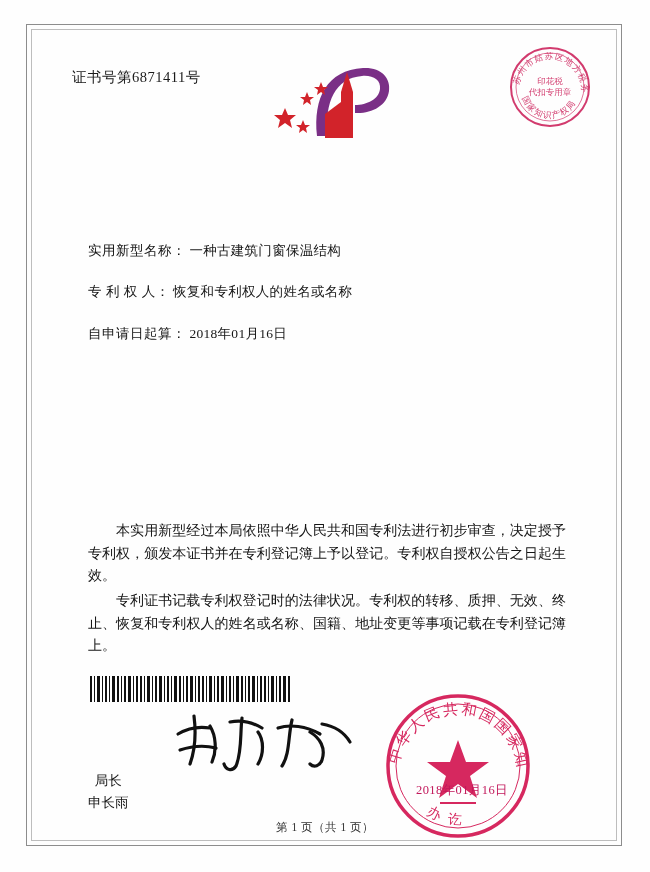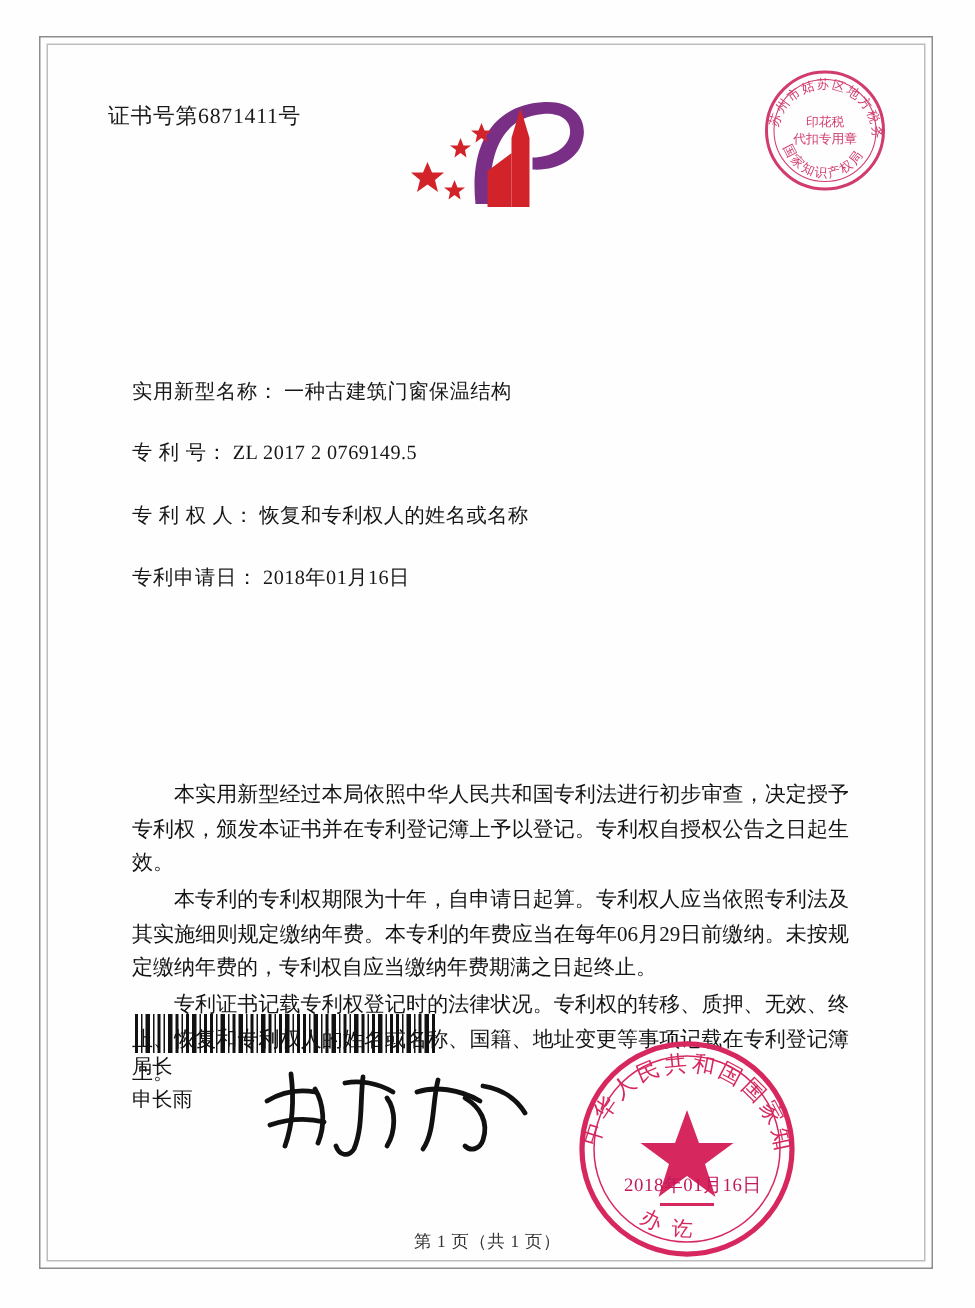--- a/index.html
+++ b/index.html
@@ -76,21 +76,21 @@
     font-size: 34px;
     font-weight: bold;
     letter-spacing: 5px;
     color: #111;
     font-family: "Liberation Serif", "DejaVu Serif", serif;
   }
 
   .fields {
     position: absolute;
     left: 88px;
-    top: 252px;
+    top: 242px;
     width: 490px;
     font-size: 13.5px;
     color: #161616;
   }
   .field-row {
     margin-bottom: 22.5px;
     line-height: 1.4;
     white-space: nowrap;
   }
   .field-label {
@@ -121,24 +121,25 @@
     position: absolute;
     left: 90px;
     top: 676px;
     width: 200px;
     height: 26px;
   }
 
   .sign-block {
     position: absolute;
     left: 88px;
-    top: 700px;
+    top: 770px;
     font-size: 13.5px;
     line-height: 1.65;
     color: #161616;
+    text-align: center;
   }
 
   .signature {
     position: absolute;
     left: 170px;
     top: 706px;
     width: 190px;
     height: 72px;
   }
 
@@ -216,36 +217,31 @@
     </svg>
   </div>
 
 
   <div class="fields">
     <div class="field-row">
       <span class="field-label">实用新型名称：</span>
       <span class="field-value">一种古建筑门窗保温结构</span>
     </div>
     <div class="field-row">
-      <span class="field-label">专  利  号：</span>
-      <span class="field-value">ZL 2017 2 0769149.5</span>
-    </div>
-    <div class="field-row">
       <span class="field-label">专 利 权 人：</span>
       <span class="field-value">恢复和专利权人的姓名或名称</span>
     </div>
     <div class="field-row">
-      <span class="field-label">专利申请日：</span>
+      <span class="field-label">自申请日起算：</span>
       <span class="field-value">2018年01月16日</span>
     </div>
   </div>
 
   <div class="body-text">
     <p>本实用新型经过本局依照中华人民共和国专利法进行初步审查，决定授予专利权，颁发本证书并在专利登记簿上予以登记。专利权自授权公告之日起生效。</p>
-    <p>本专利的专利权期限为十年，自申请日起算。专利权人应当依照专利法及其实施细则规定缴纳年费。本专利的年费应当在每年06月29日前缴纳。未按规定缴纳年费的，专利权自应当缴纳年费期满之日起终止。</p>
     <p>专利证书记载专利权登记时的法律状况。专利权的转移、质押、无效、终止、恢复和专利权人的姓名或名称、国籍、地址变更等事项记载在专利登记簿上。</p>
   </div>
 
   <div class="barcode">
     <svg viewBox="0 0 200 26" width="200" height="26" preserveAspectRatio="none">
       <g fill="#111">
         <rect x="0" y="0" width="2" height="26"></rect>
           <rect x="4" y="0" width="1" height="26"></rect>
         <rect x="7" y="0" width="3" height="26"></rect>
           <rect x="12" y="0" width="1" height="26"></rect>

